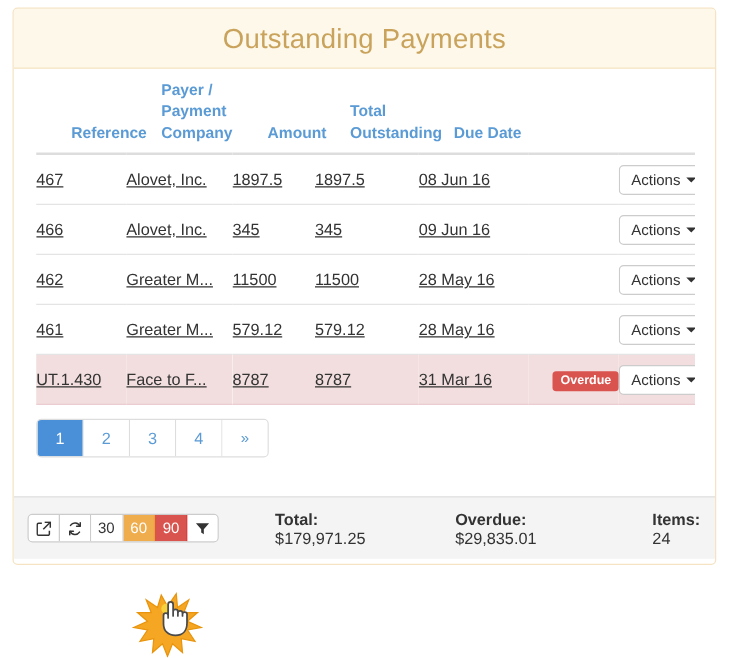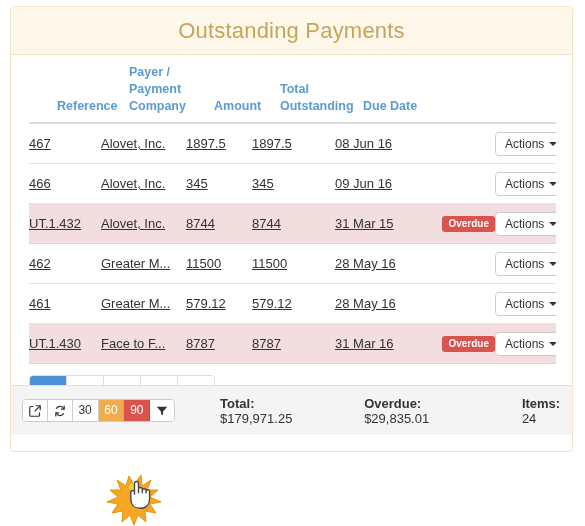--- a/index.html
+++ b/index.html
@@ -167,21 +167,21 @@
     color: #ffffff;
     border-color: #4a90d9;
   }
   ul.pagination li.next a { color: #5b9bd5; font-size: 12px; }
 
   
   .panel-footer {
     position: absolute;
     left: 0;
     right: 0;
-    bottom: 16px;
+    bottom: 4px;
     height: 50px;
     background: #f4f4f4;
     border-top: 1px solid #e0e0e0;
     display: flex;
     align-items: center;
     box-sizing: border-box;
   }
 
   .btn-group {
     display: inline-flex;
@@ -293,32 +293,20 @@
             <td class="cell-pad">Alovet, Inc.</td>
             <td class="cell-pad">345</td>
             <td class="cell-pad">345</td>
             <td class="cell-pad">09 Jun 16</td>
             <td class="status-cell"></td>
             <td class="actions-cell"><button class="btn-actions">
                 <span>Actions</span>
                 <span class="caret"></span>
               </button></td>
           </tr>
-          <tr class="danger">
-            <td class="cell-pad">UT.1.432</td>
-            <td class="cell-pad">Alovet, Inc.</td>
-            <td class="cell-pad">8744</td>
-            <td class="cell-pad">8744</td>
-            <td class="cell-pad">31 Mar 15</td>
-            <td class="status-cell"><span class="badge-overdue">Overdue</span></td>
-            <td class="actions-cell"><button class="btn-actions">
-                <span>Actions</span>
-                <span class="caret"></span>
-              </button></td>
-          </tr>
           <tr>
             <td class="cell-pad">462</td>
             <td class="cell-pad">Greater M...</td>
             <td class="cell-pad">11500</td>
             <td class="cell-pad">11500</td>
             <td class="cell-pad">28 May 16</td>
             <td class="status-cell"></td>
             <td class="actions-cell"><button class="btn-actions">
                 <span>Actions</span>
                 <span class="caret"></span>

